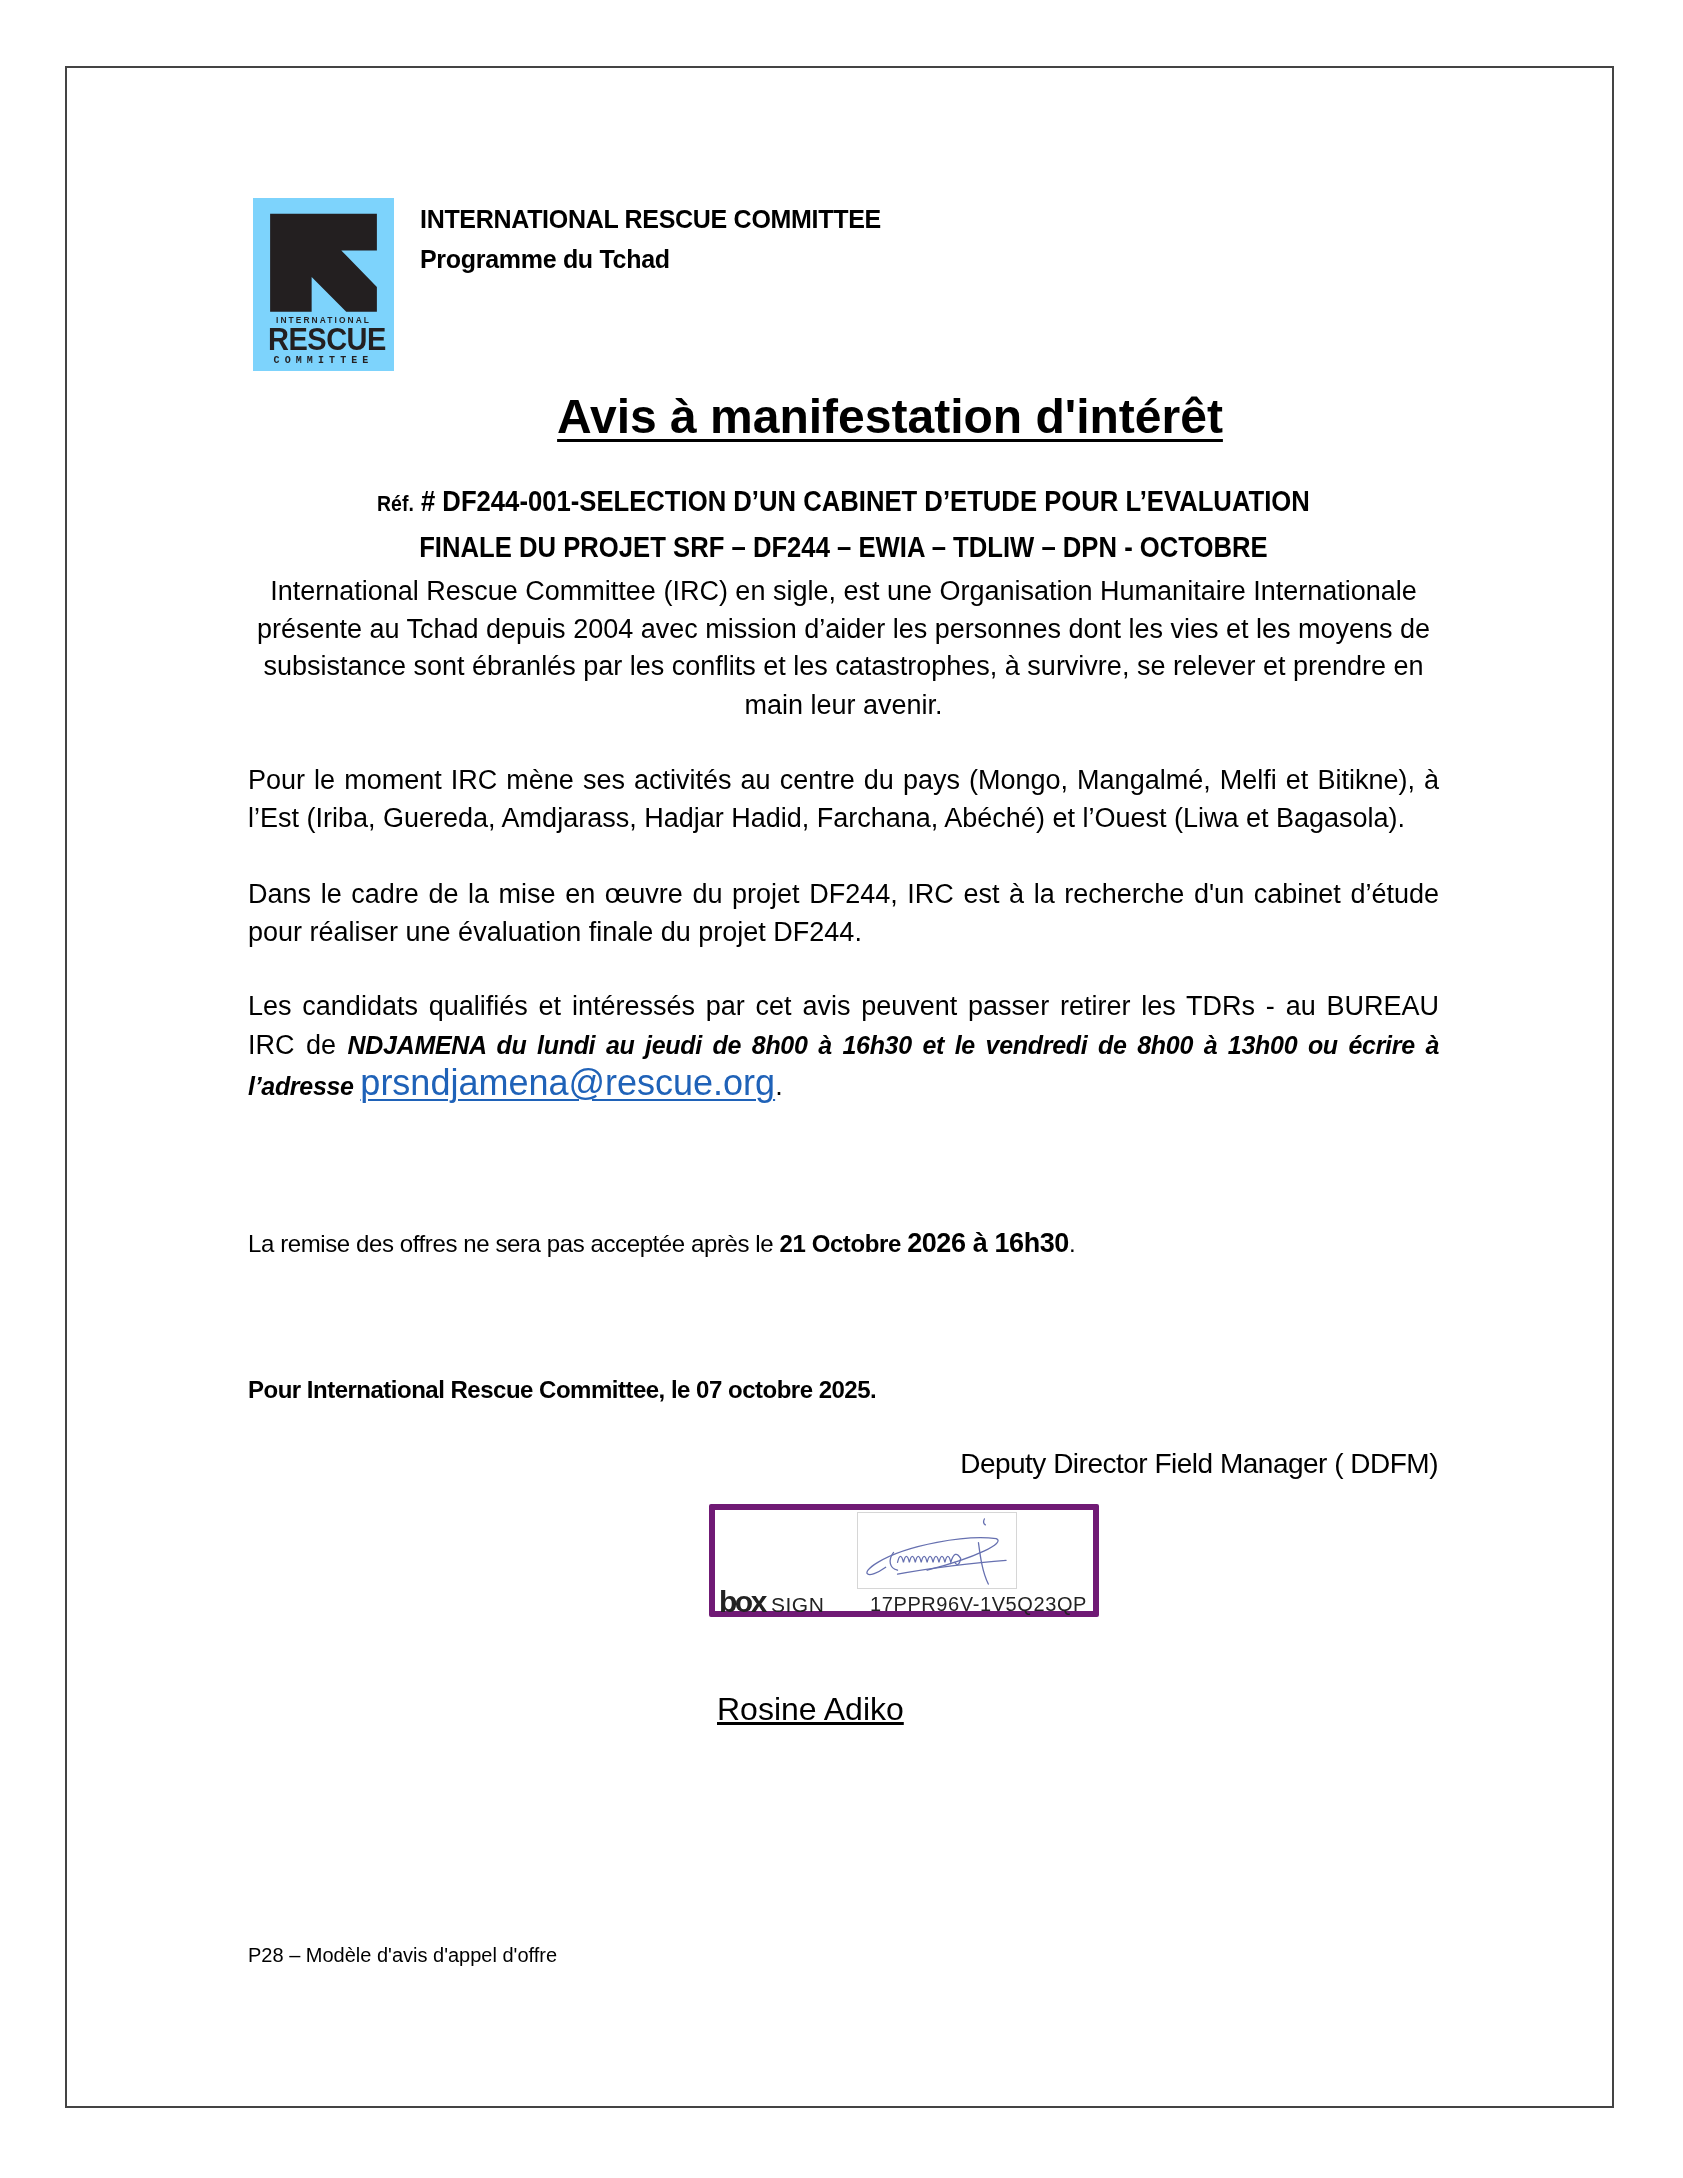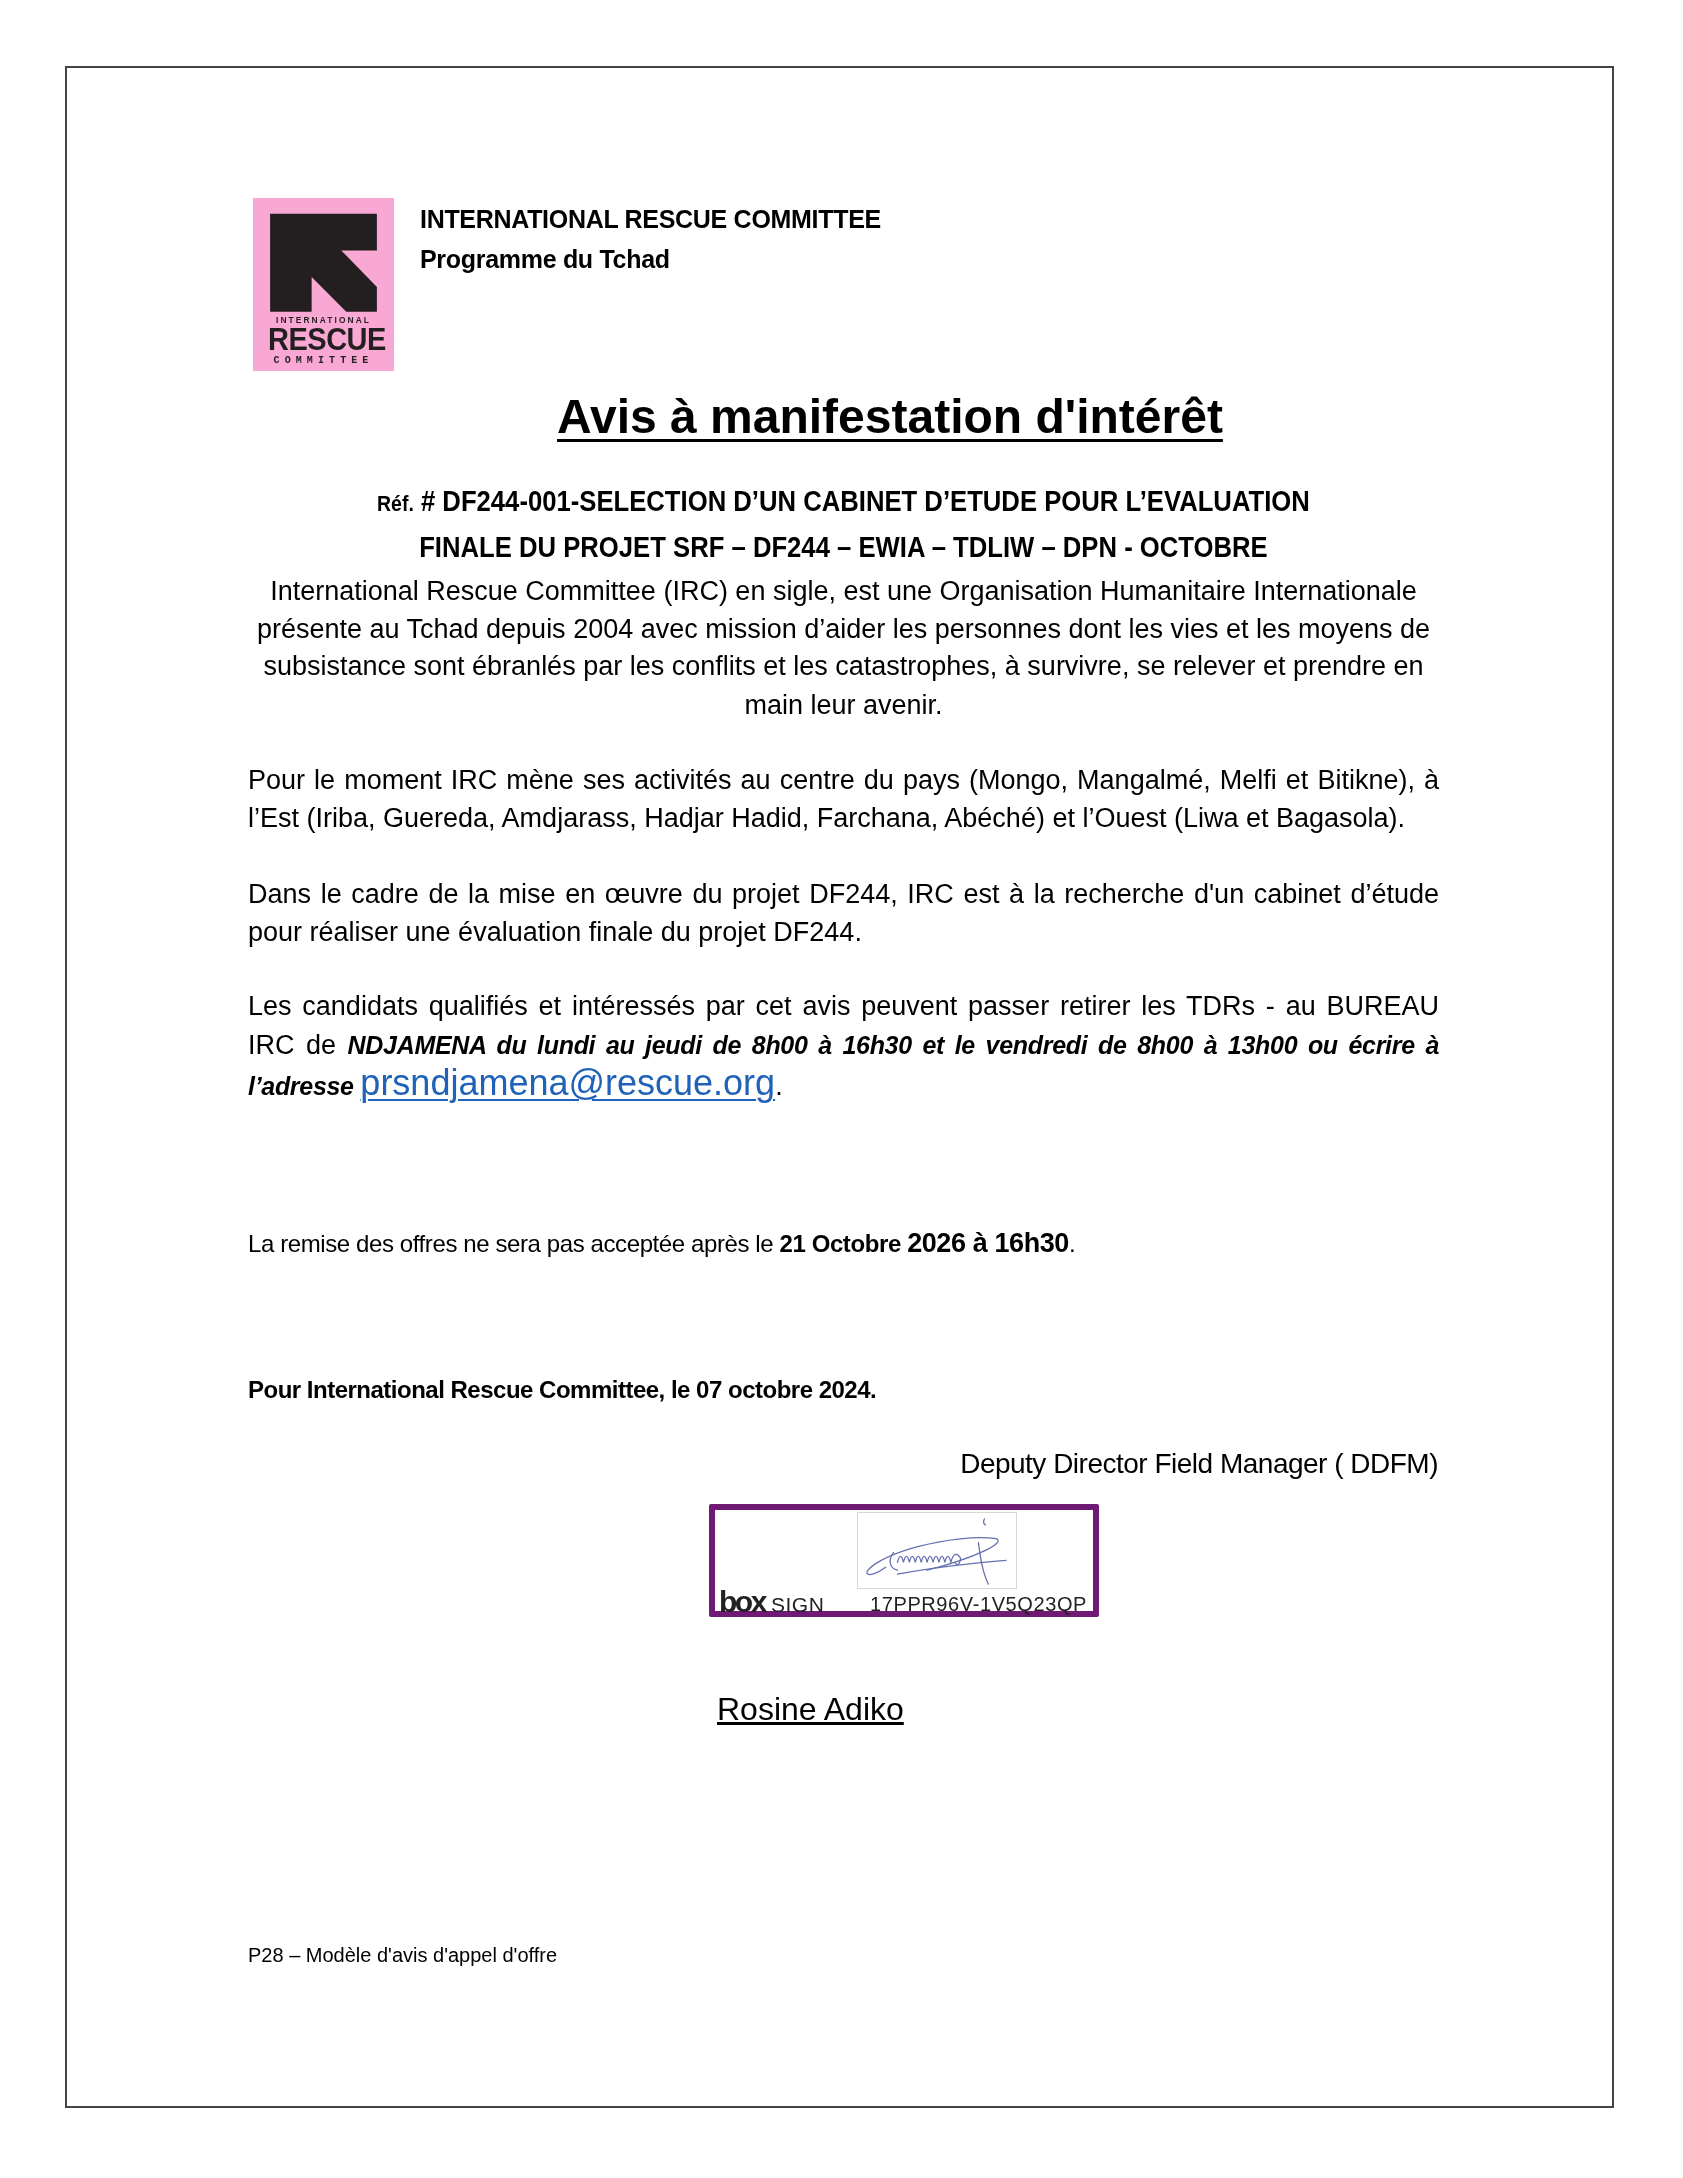--- a/index.html
+++ b/index.html
@@ -3,21 +3,21 @@
 <meta charset="utf-8">
 <style>
   html, body { margin: 0; padding: 0; background: #ffffff; }
   body { width: 1683px; height: 2178px; position: relative; overflow: hidden;
          font-family: "Liberation Sans", sans-serif; color: #000; }
   .page-border { position: absolute; left: 65px; top: 66px; width: 1549px; height: 2042px;
                  border: 2px solid #444444; box-sizing: border-box; }
   .abs { position: absolute; white-space: nowrap; }
 
   
-  .logo { position: absolute; left: 253px; top: 198px; width: 141px; height: 173px; background: #f9a8d4; }
+  .logo { position: absolute; left: 253px; top: 198px; width: 141px; height: 173px; background: #7dd3fc; }
   .logo svg { position: absolute; left: 0; top: 0; }
   .logo .l-intl { position: absolute; left: 17px; width: 107px; top: 117px; font-size: 8.4px; font-weight: bold;
                   letter-spacing: 2.1px; color: #231F20; text-align: center; }
   .logo .l-rescue { position: absolute; left: 15px; width: 111px; top: 126px; font-size: 29px; font-weight: 900;
                     color: #231F20; text-align: center; letter-spacing: -0.5px; transform: scaleY(1.05); }
   .logo .l-comm { position: absolute; left: 17px; width: 107px; top: 157px; font-size: 10px; font-weight: bold;
                   letter-spacing: 5.1px; color: #231F20; text-align: center; font-family: Liberation Mono, monospace; }
 
   .org-name { left: 420px; top: 205px; font-size: 25px; font-weight: bold; letter-spacing: -0.3px; }
   .org-sub { left: 420px; top: 245px; font-size: 25px; font-weight: bold; letter-spacing: -0.3px; }
@@ -85,21 +85,21 @@
 
 <div class="abs body-line just" style="top:877px;">Dans le cadre de la mise en œuvre du projet DF244, IRC est à la recherche d'un cabinet d’étude</div>
 <div class="abs body-line left" style="top:915px;">pour réaliser une évaluation finale du projet DF244.</div>
 
 <div class="abs body-line just" style="top:989px;">Les candidats qualifiés et intéressés par cet avis peuvent passer retirer les TDRs - au   BUREAU</div>
 <div class="abs body-line just" style="top:1028px;"><span>IRC de </span><span class="narrow-bold">NDJAMENA du lundi au jeudi de 8h00 à 16h30 et le vendredi de 8h00 à 13h00 ou écrire à</span></div>
 <div class="abs left" style="left:248px; top:1067px; height:44px; line-height:32px;"><span class="narrow-bold">l’adresse </span><a class="email">prsndjamena@rescue.org</a><span style="font-size:27px;">.</span></div>
 
 <div class="abs deadline"><span>La remise des offres ne sera pas acceptée après le </span><span class="b1">21 Octobre </span><span class="b2">2026 à 16h30</span><span>.</span></div>
 
-<div class="abs closing">Pour International Rescue Committee, le 07 octobre 2024.</div>
+<div class="abs closing">Pour International Rescue Committee, le 07 octobre 2025.</div>
 <div class="abs ddfm">Deputy Director Field Manager ( DDFM)</div>
 
 <div class="sign-box">
   <div class="sig-img">
     <svg width="158" height="75" viewBox="0 0 160 76">
       <g fill="none" stroke="#6670B0" stroke-width="1.3" stroke-linecap="round">
         <path d="M28 55 C 10 68, 0 62, 20 50 C 50 32, 110 22, 140 26 C 150 30, 120 45, 70 58"></path>
         <path d="M36 40 C 30 48, 32 56, 40 58"></path>
         <path d="M40 50 q3 -12 6 0 q3 -12 6 0 q3 -12 6 0 q3 -12 6 0 q3 -12 6 0 q3 -12 6 0 q3 -12 6 0 q3 -12 6 0 q3 -12 6 0 q4 -14 10 -4 q-2 10 -6 4"></path>
         <path d="M40 62 C 70 56, 120 50, 150 48"></path>

